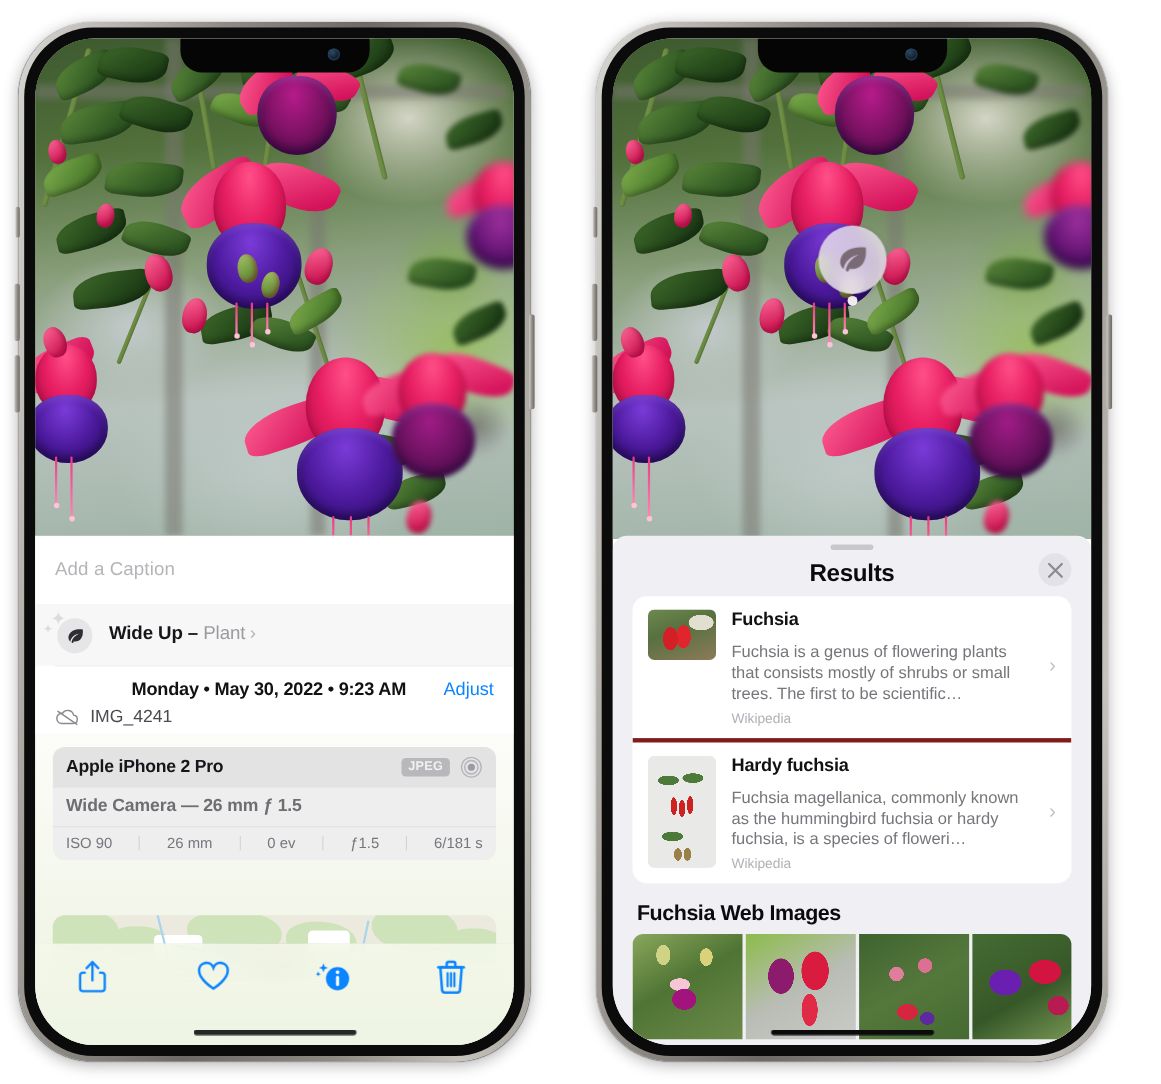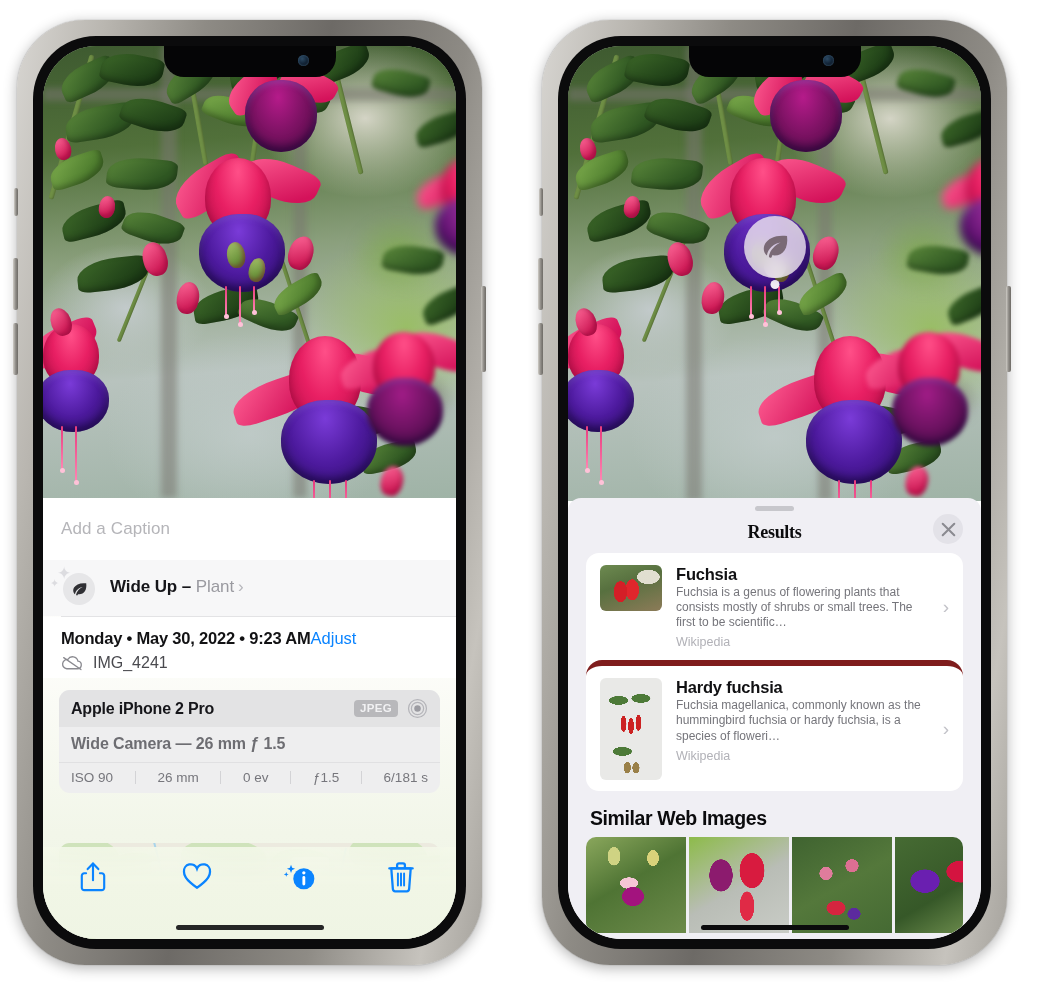--- a/index.html
+++ b/index.html
@@ -11,21 +11,21 @@
   }
   .stage { position: relative; width: 1055px; height: 985px; }
 
   
   .phone {
     position: absolute;
     width: 465px; height: 945px;
     top: 20px;
     border-radius: 68px;
     background: linear-gradient(100deg, #d8d6d2 0%, #b9b6b0 14%, #8e8b85 30%, #6d6a66 50%, #8e8b85 72%, #c6c3bd 90%, #a5a29c 100%);
-    padding: 16px;
+    padding: 5px;
     box-shadow: 0 3px 14px rgba(0,0,0,.30), 0 0 1px rgba(0,0,0,.5);
   }
   .phone.left  { left: 17px; }
   .phone.right { left: 542px; }
   .phone-inner {
     position: relative;
     width: 100%; height: 100%;
     background: #0b0b0c;
     border-radius: 63px;
     padding: 10px;
@@ -166,21 +166,21 @@
   .sparkle { position: absolute; color:#dcdce0; line-height:1; }
   .sp1 { left:-2px; top:-4px; font-size: 17px; }
   .sp2 { left:-9px; top: 9px; font-size: 11px; }
   .lookup-text { font-size: 17px; font-weight: 700; color:#16161a; letter-spacing:-.1px;}
   .lookup-text .sub { font-weight: 400; color:#9a9aa0; }
   .lookup-chev { color:#b6b6bb; font-size: 17px; margin-left: 4px; font-weight: 400;}
 
   .divider { height:1px; background:#e3e3e5; margin-left: 18px; }
 
   .meta { padding: 12px 18px 6px 18px; background:#fff; }
-  .meta-line1 { display:flex; align-items:baseline; justify-content:flex-start; }
+  .meta-line1 { display:flex; align-items:baseline; justify-content:flex-end;gap:34px; }
   .meta-date { font-size: 16.5px; font-weight: 700; color:#121214; letter-spacing:-.2px;}
   .adjust { font-size: 16.5px; color:#0b84ff; }
   .meta-line2 { display:flex; align-items:center; gap: 9px; margin-top: 6px; }
   .meta-file { font-size: 16px; color:#4a4a4f; }
   .cloud-slash { width:23px; height:16px; }
 
   .cam-card {
     margin: 12px 16px 0 16px;
     border-radius: 11px; overflow: hidden;
     background:#eeeeef;
@@ -258,58 +258,58 @@
     overflow: hidden;
   }
   .grabber {
     width: 39px; height: 5px; border-radius: 3px; background:#c7c7cc;
     margin: 8px auto 0;
   }
   .res-head {
     position:relative; height: 42px;
     display:flex; align-items:center; justify-content:center;
   }
-  .res-title { font-size: 18px; font-weight: 700; color:#0b0b0d; letter-spacing:-.3px;font-family:Liberation Serif, serif;}
+  .res-title { font-size: 22px; font-weight: 700; color:#0b0b0d; letter-spacing:-.3px;}
   .close-btn {
     position:absolute; right: 18px; top: 3px;
     width: 30px; height:30px; border-radius:50%;
     background:#e3e2e8; display:flex; align-items:center; justify-content:center;
   }
   .sec-head {
     display:flex; align-items:baseline; justify-content:space-between;
     padding: 10px 22px 8px;
   }
   .sec-title { font-size: 19.5px; font-weight: 700; color:#0b0b0d; letter-spacing:-.4px;}
   .show-more { font-size: 14.5px; color:#8a8a90; }
   .know-card {
     margin: 0 18px; background:#fff; border-radius: 13px; overflow:hidden;
   }
   .know-row { display:flex; padding: 12px 14px 11px; gap: 14px; position:relative; }
-  .know-row + .know-row { border-top: 6px solid #7f1d1d; border-radius: 16px; }
+  .know-row + .know-row { border-top: 4px solid #7f1d1d; }
   .thumb { border-radius: 6px; overflow:hidden; flex: none; }
   .thumb.t1 { width: 62px; height: 46px;
     background:
       radial-gradient(ellipse 9px 14px at 33% 58%, #d41f27 0 74%, transparent 76%),
       radial-gradient(ellipse 9px 14px at 52% 54%, #e0262c 0 74%, transparent 76%),
       radial-gradient(ellipse 16px 10px at 78% 26%, rgba(236,232,220,.92) 0 70%, transparent 72%),
       linear-gradient(160deg,#6d8a50 0%, #57703f 40%, #8c7b58 100%); }
   .thumb.t2 { width: 62px; height: 102px;
     background:
       radial-gradient(ellipse 4px 11px at 38% 45%, #cc2222 0 72%, transparent 74%),
       radial-gradient(ellipse 4px 11px at 50% 47%, #cc2222 0 72%, transparent 74%),
       radial-gradient(ellipse 4px 11px at 62% 44%, #cc2222 0 72%, transparent 74%),
       radial-gradient(ellipse 13px 6px at 30% 22%, #4d7a38 0 72%, transparent 74%),
       radial-gradient(ellipse 13px 6px at 66% 20%, #4d7a38 0 72%, transparent 74%),
       radial-gradient(ellipse 13px 6px at 36% 72%, #4d7a38 0 72%, transparent 74%),
       radial-gradient(ellipse 5px 8px at 44% 88%, #9a8048 0 70%, transparent 72%),
       radial-gradient(ellipse 5px 8px at 58% 88%, #9a8048 0 70%, transparent 72%),
       #e9e9e7; }
   .know-text { flex: 1; min-width: 0; padding-right: 16px; }
   .know-title { font-size: 16.5px; font-weight: 700; color:#111113; letter-spacing:-.2px; }
-  .know-desc { font-size: 12px; line-height: 1.26; color:#75757b; margin-top: 1px; }
+  .know-desc { font-size: 15px; line-height: 1.26; color:#75757b; margin-top: 11px; }
   .know-src { font-size: 12.5px; color:#b1b1b7; margin-top: 5px; }
   .know-chev { position:absolute; right: 14px; top: 50%; transform: translateY(-50%);
     color:#c2c2c8; font-size: 19px; font-weight: 300;}
 
   .web-row {
     display:flex; gap: 3px; margin: 0 18px; border-radius: 10px; overflow:hidden;
   }
   .web-img { width: 100px; height: 96px; flex:none; }
   .w1 { background:
       radial-gradient(ellipse 15px 13px at 47% 62%, #a3137e 0 72%, transparent 74%),
@@ -766,21 +766,21 @@
                 <div class="know-title">Hardy fuchsia</div>
                 <div class="know-desc">Fuchsia magellanica, commonly known as the hummingbird fuchsia or hardy fuchsia, is a species of floweri…</div>
                 <div class="know-src">Wikipedia</div>
               </div>
               <span class="know-chev">›</span>
             </div>
 
           </div>
 
           <div class="sec-head" style="padding-top:16px;padding-bottom:7px;">
-            <span class="sec-title">Similar Web Images</span>
+            <span class="sec-title">Fuchsia Web Images</span>
           </div>
 
           <div class="web-row">
             <div class="web-img w1"></div>
             <div class="web-img w2"></div>
             <div class="web-img w3"></div>
             <div class="web-img w4"></div>
           </div>
 
           <div class="home-ind"></div>

